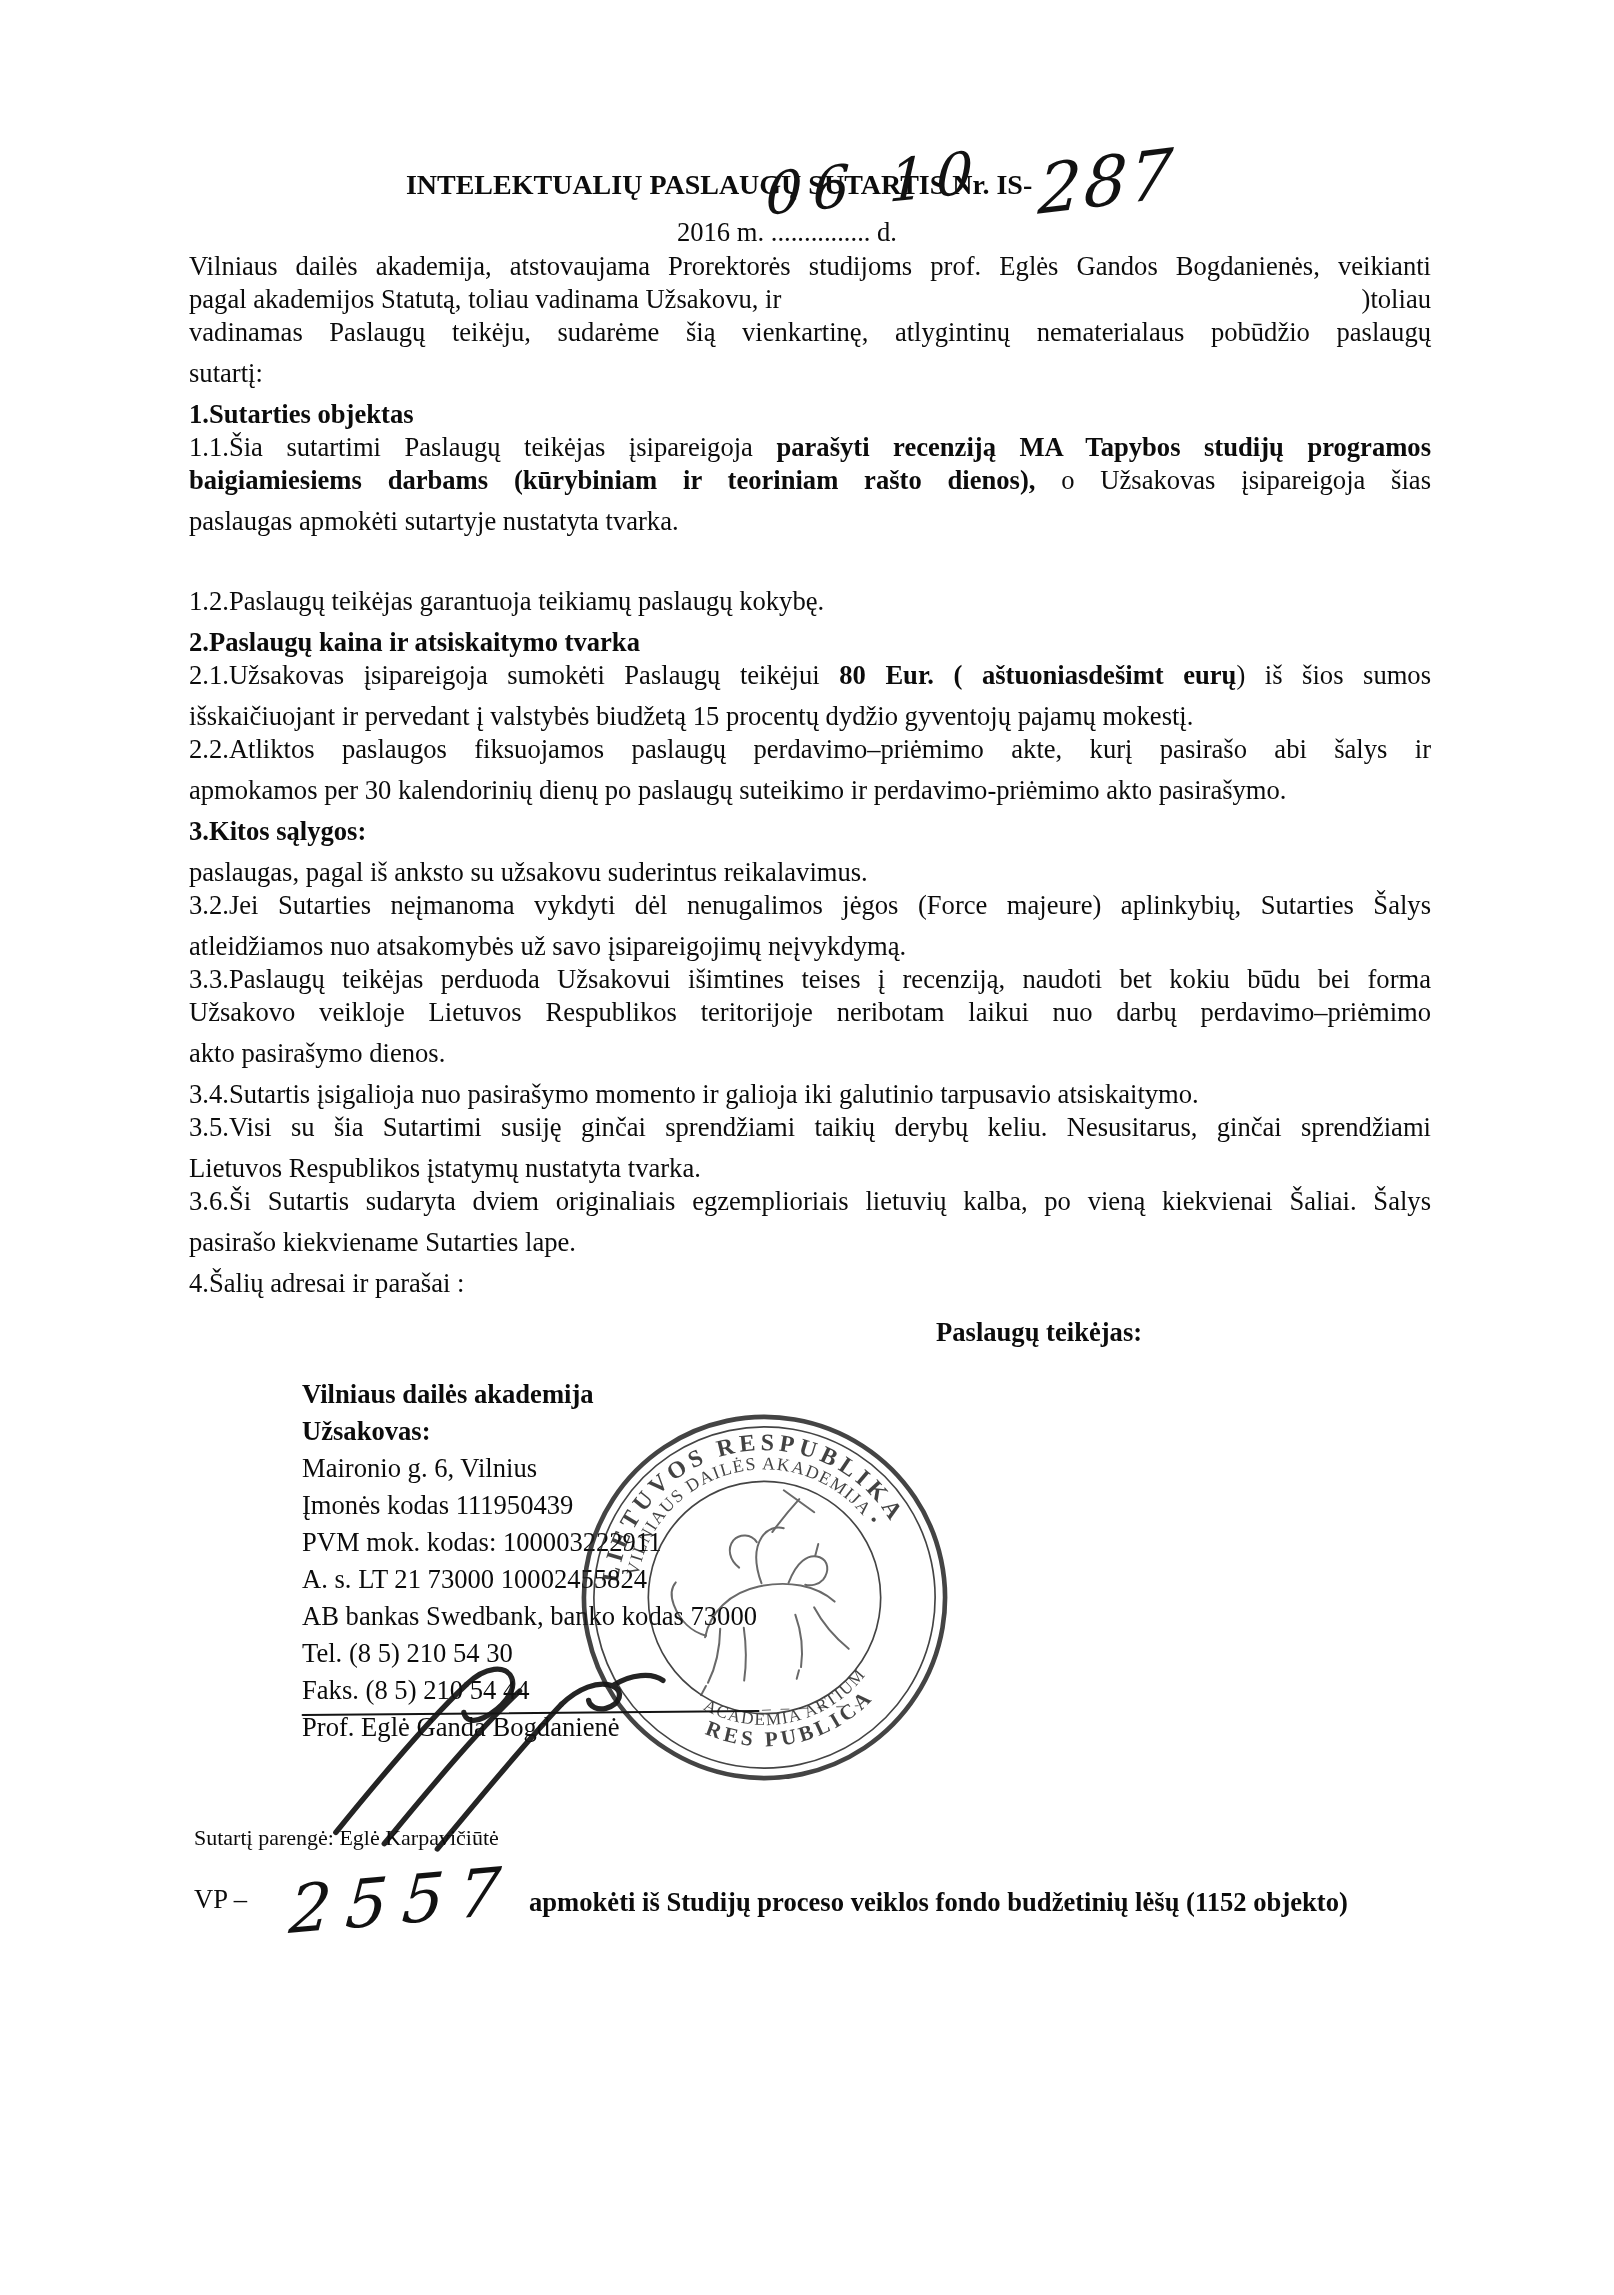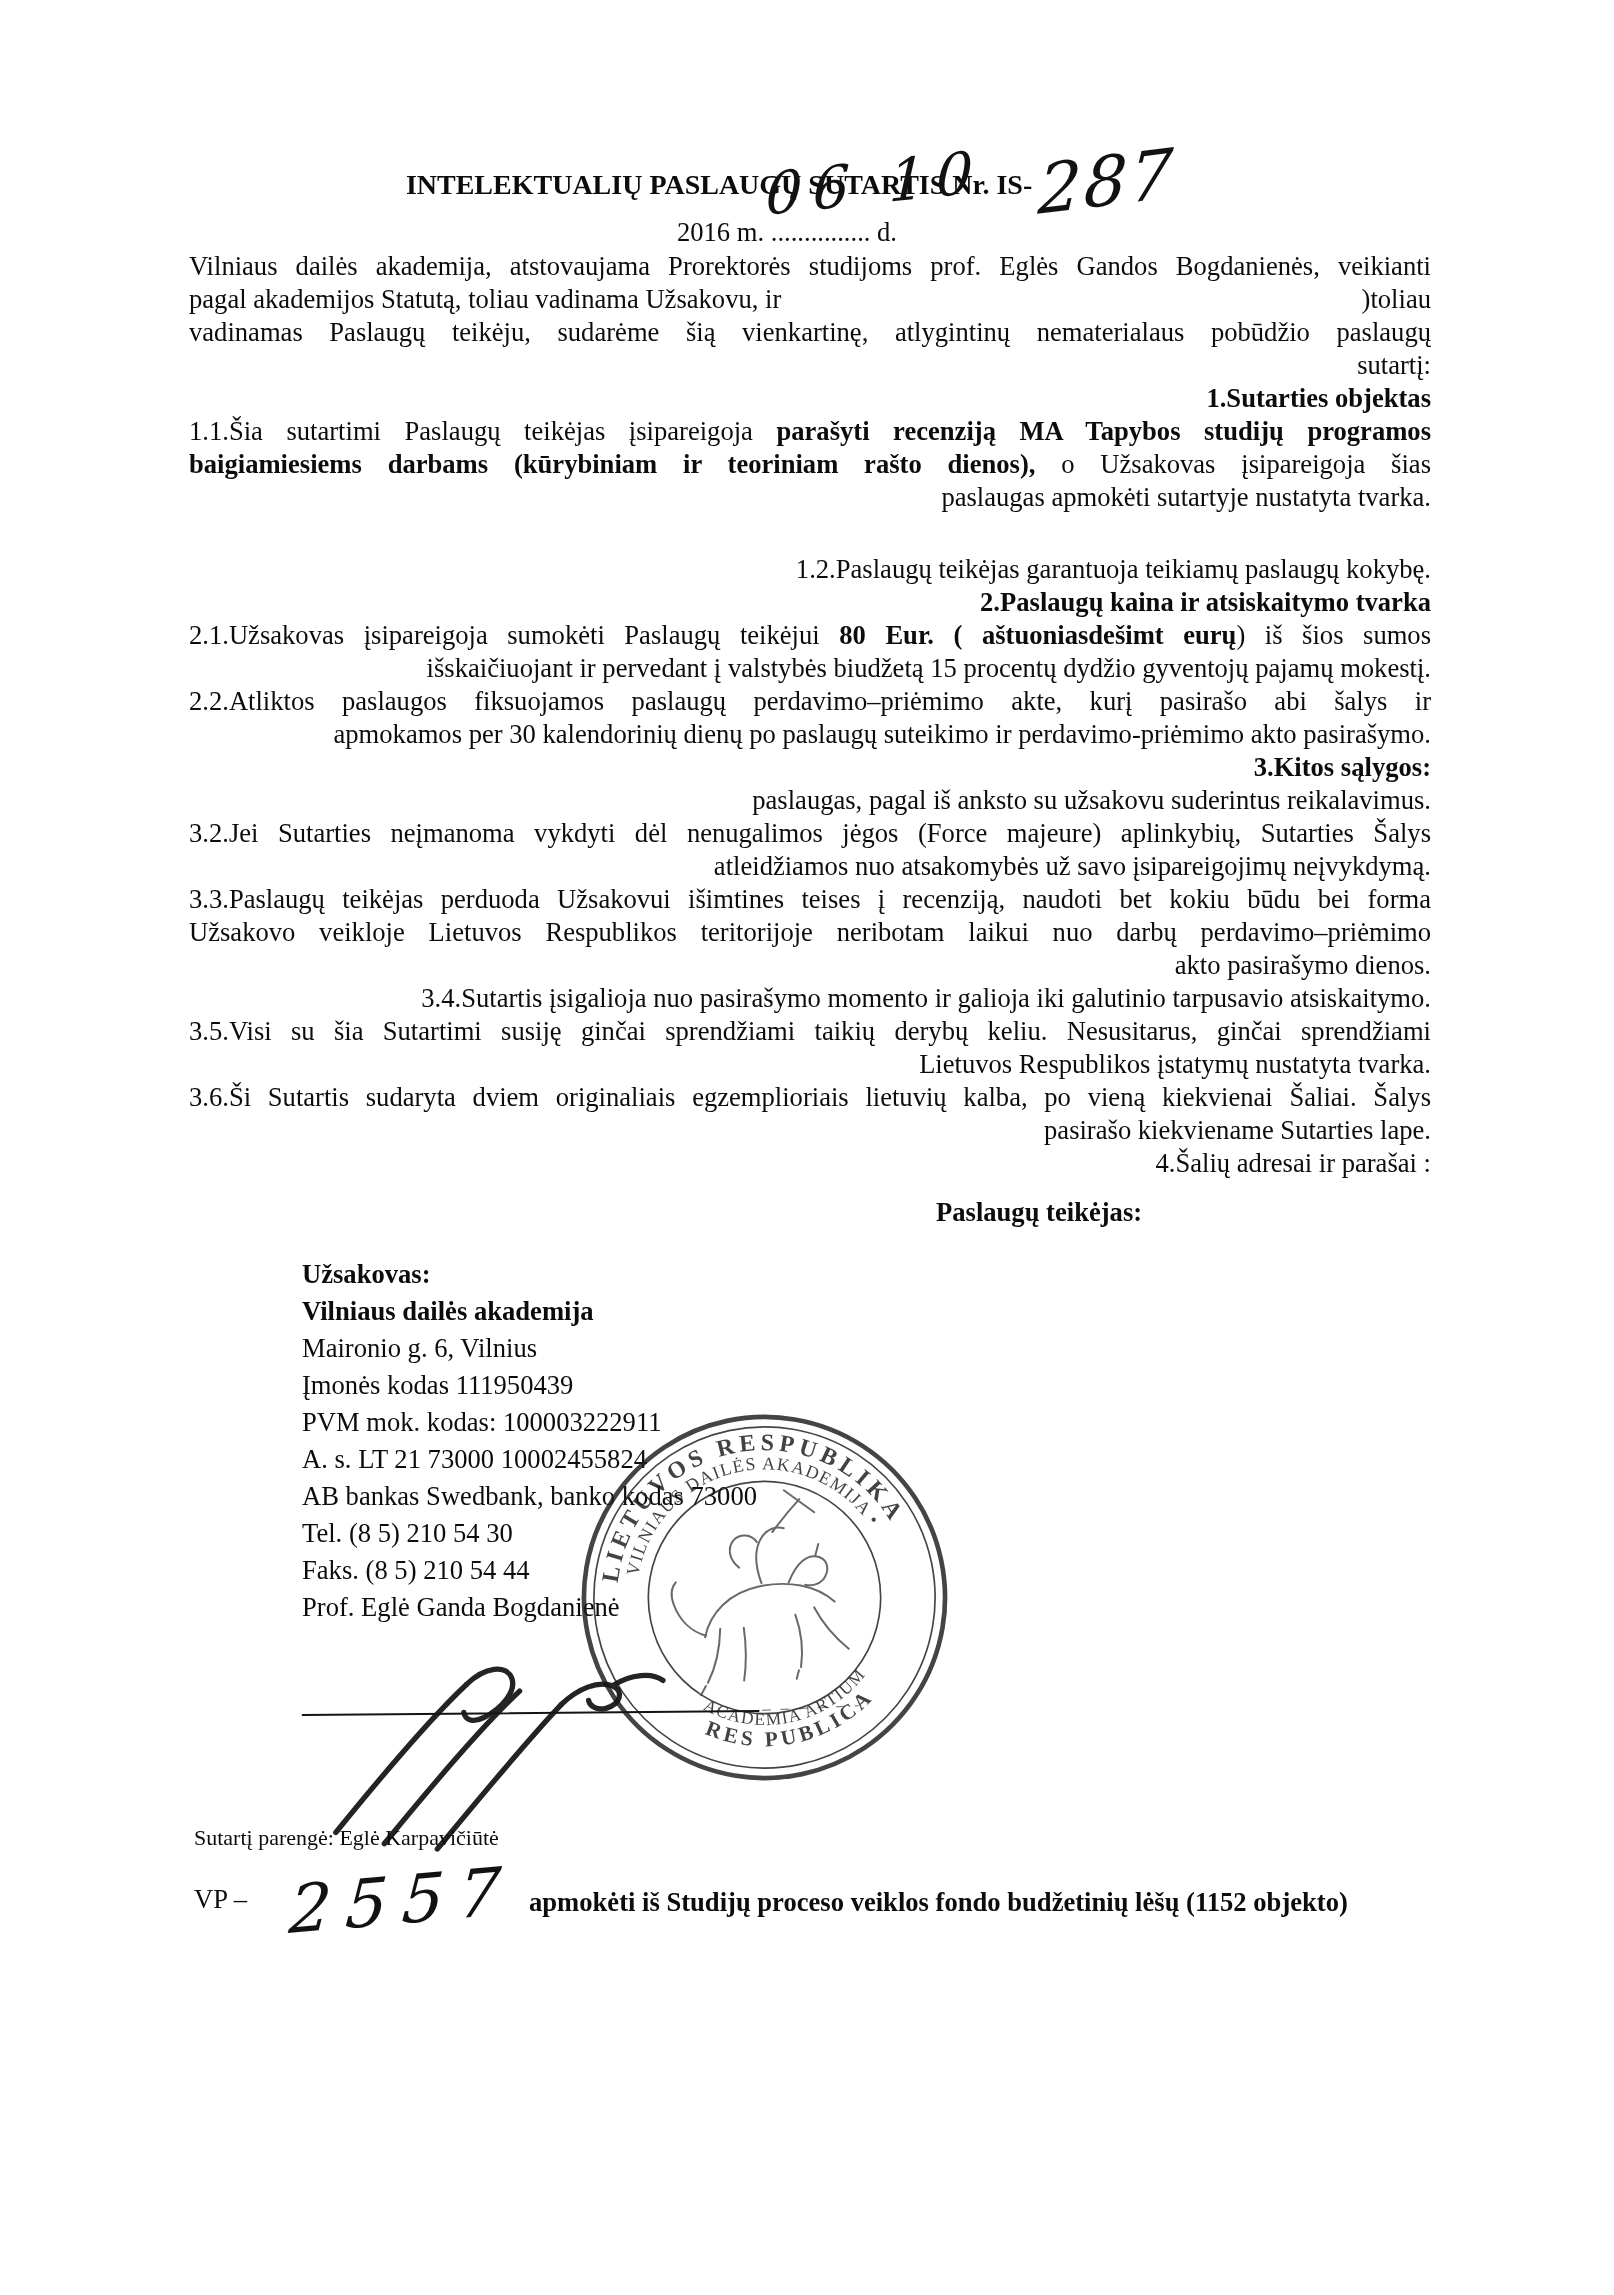--- a/index.html
+++ b/index.html
@@ -36,21 +36,21 @@
   .dots-wrap{position:relative;display:inline-block;margin:0 6.6px;}
   .hand-date{
     position:absolute;left:-5.3px;top:-61px;
     font-size:58px;line-height:58px;letter-spacing:10.6px;
     transform:rotate(-6deg) skewX(-8deg);white-space:nowrap;
   }
   .jline{
     text-align:justify;text-align-last:justify;
     white-space:nowrap;
   }
-  .lline{text-align:right;white-space:nowrap;}
+  .lline{text-align:left;white-space:nowrap;margin-top:8px;}
   .bold{font-weight:bold;}
   .gap-line{display:flex;justify-content:space-between;white-space:nowrap;}
   .vspace{height:39px;}
   .provider-label{
     font-weight:bold;margin-left:747px;margin-top:16px;white-space:nowrap;
   }
   .customer{margin-top:26.6px;margin-left:113px;line-height:37px;}
   .customer div{white-space:nowrap;}
   .footer-line1{position:absolute;left:194px;top:1825px;font-size:22px;white-space:nowrap;}
   .footer-line2{position:absolute;left:194px;top:1884px;font-size:26.6px;white-space:nowrap;}
@@ -108,22 +108,22 @@
     <div class="jline">3.5.Visi su šia Sutartimi susiję ginčai sprendžiami taikių derybų keliu. Nesusitarus, ginčai sprendžiami</div>
     <div class="lline">Lietuvos Respublikos įstatymų nustatyta tvarka.</div>
     <div class="jline">3.6.Ši Sutartis sudaryta dviem originaliais egzemplioriais lietuvių kalba, po vieną kiekvienai Šaliai. Šalys</div>
     <div class="lline">pasirašo kiekviename Sutarties lape.</div>
 
     <div class="lline">4.Šalių adresai ir parašai :</div>
 
     <div class="provider-label">Paslaugų teikėjas:</div>
 
     <div class="customer">
+      <div class="bold">Vilniaus dailės akademija</div>
       <div class="bold">Užsakovas:</div>
-      <div class="bold">Vilniaus dailės akademija</div>
       <div>Maironio g. 6, Vilnius</div>
       <div>Įmonės kodas 111950439</div>
       <div>PVM mok. kodas: 100003222911</div>
       <div>A. s. LT 21 73000 10002455824</div>
       <div>AB bankas Swedbank, banko kodas 73000</div>
       <div>Tel. (8 5) 210 54 30</div>
       <div>Faks. (8 5) 210 54 44</div>
       <div>Prof. Eglė Ganda Bogdanienė</div>
     </div>
   </div>

